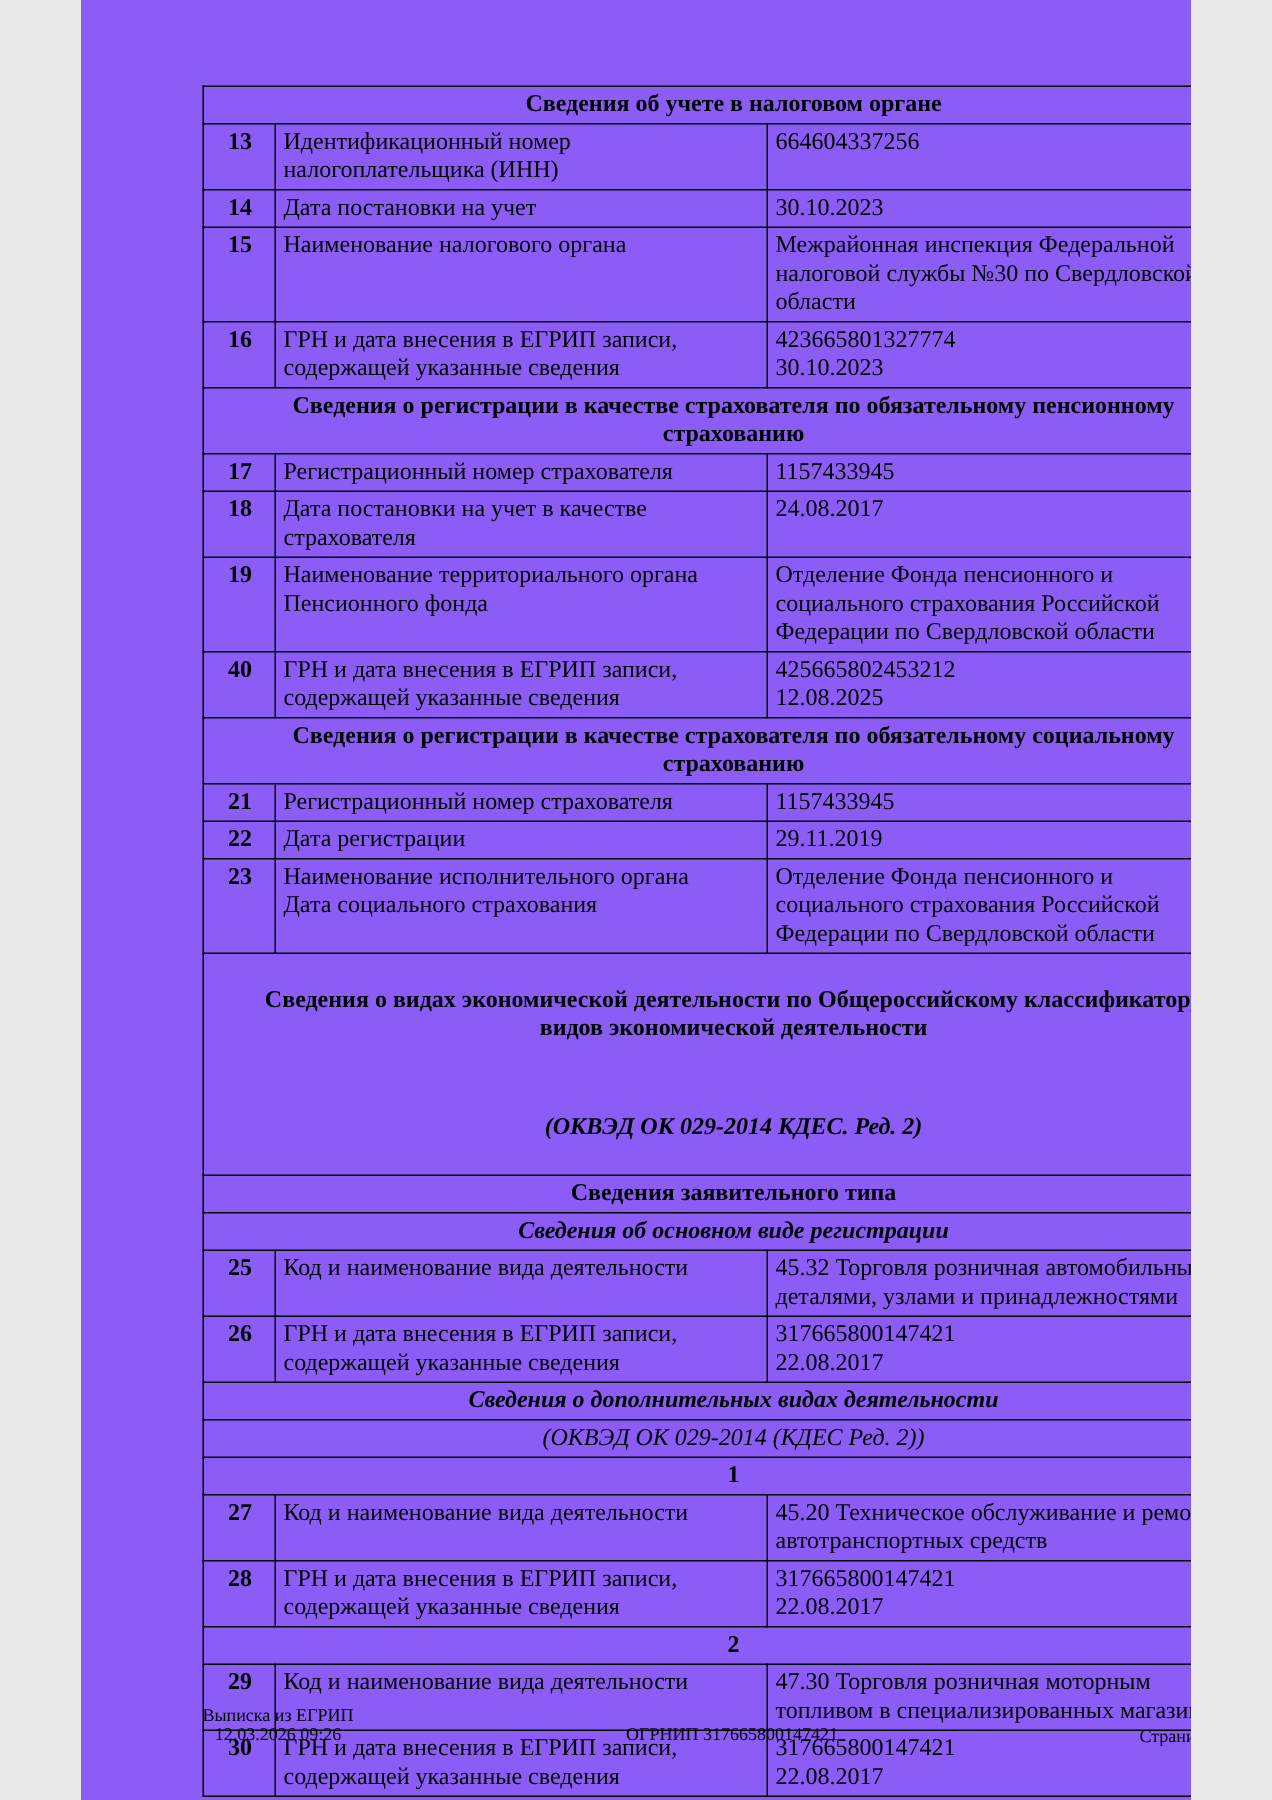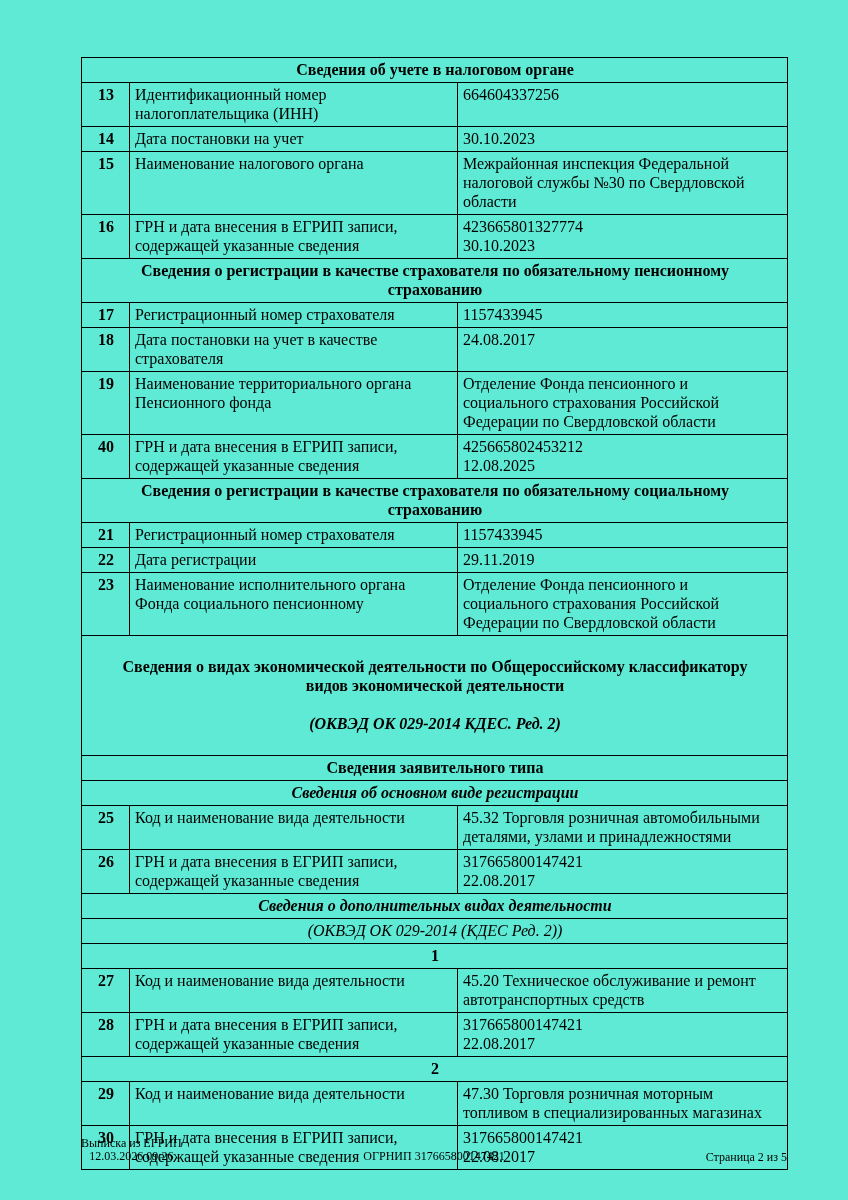--- a/index.html
+++ b/index.html
@@ -1,21 +1,21 @@
 <!DOCTYPE html>
 <html><head>
 <meta charset="utf-8">
 <style>
   html, body { margin: 0; padding: 0; background: #e8e8e8; }
   .page {
     position: relative;
-    width: 848px;
+    width: 740px;
     height: 1200px;
     margin: 0 auto;
-    background: #5eead4;
+    background: #8b5cf6;
     font-family: "Liberation Serif", serif;
     color: #000000;
     overflow: hidden;
   }
   table.doc-table {
     position: absolute;
     left: 81px;
     top: 57px;
     width: 706px;
     border-collapse: collapse;
@@ -37,21 +37,21 @@
     font-weight: bold;
   }
   td.sec {
     text-align: center;
     font-weight: bold;
     padding-left: 6px;
     padding-right: 6px;
   }
   td.sec.it { font-style: italic; }
   td.sec.it-plain { font-style: italic; font-weight: normal; }
-  .okved-sub { font-style: italic; }
+  .okved-sub { font-style: italic; margin-top: 28px; }
   .footer {
     position: absolute;
     left: 81px;
     width: 706px;
     top: 1137px;
     font-size: 12px;
     line-height: 13px;
   }
   .footer-left  { position: absolute; left: 0; top: 0; text-align: center; white-space: pre-line; }
   .footer-center{ position: absolute; left: 0; top: 13px; width: 100%; text-align: center; }
@@ -142,21 +142,21 @@
         <td>1157433945</td>
       </tr>
       <tr>
         <td class="num">22</td>
         <td>Дата регистрации</td>
         <td>29.11.2019</td>
       </tr>
       <tr>
         <td class="num">23</td>
         <td>Наименование исполнительного органа
-Фонда социального пенсионному</td>
+Дата социального страхования</td>
         <td>Отделение Фонда пенсионного и
 социального страхования Российской
 Федерации по Свердловской области</td>
       </tr>
 
       <tr>
         <td colspan="3" class="sec">
           <div>Сведения о видах экономической деятельности по Общероссийскому классификатору
 видов экономической деятельности</div>
           <div class="okved-sub">(ОКВЭД ОК 029-2014 КДЕС. Ред. 2)</div>

